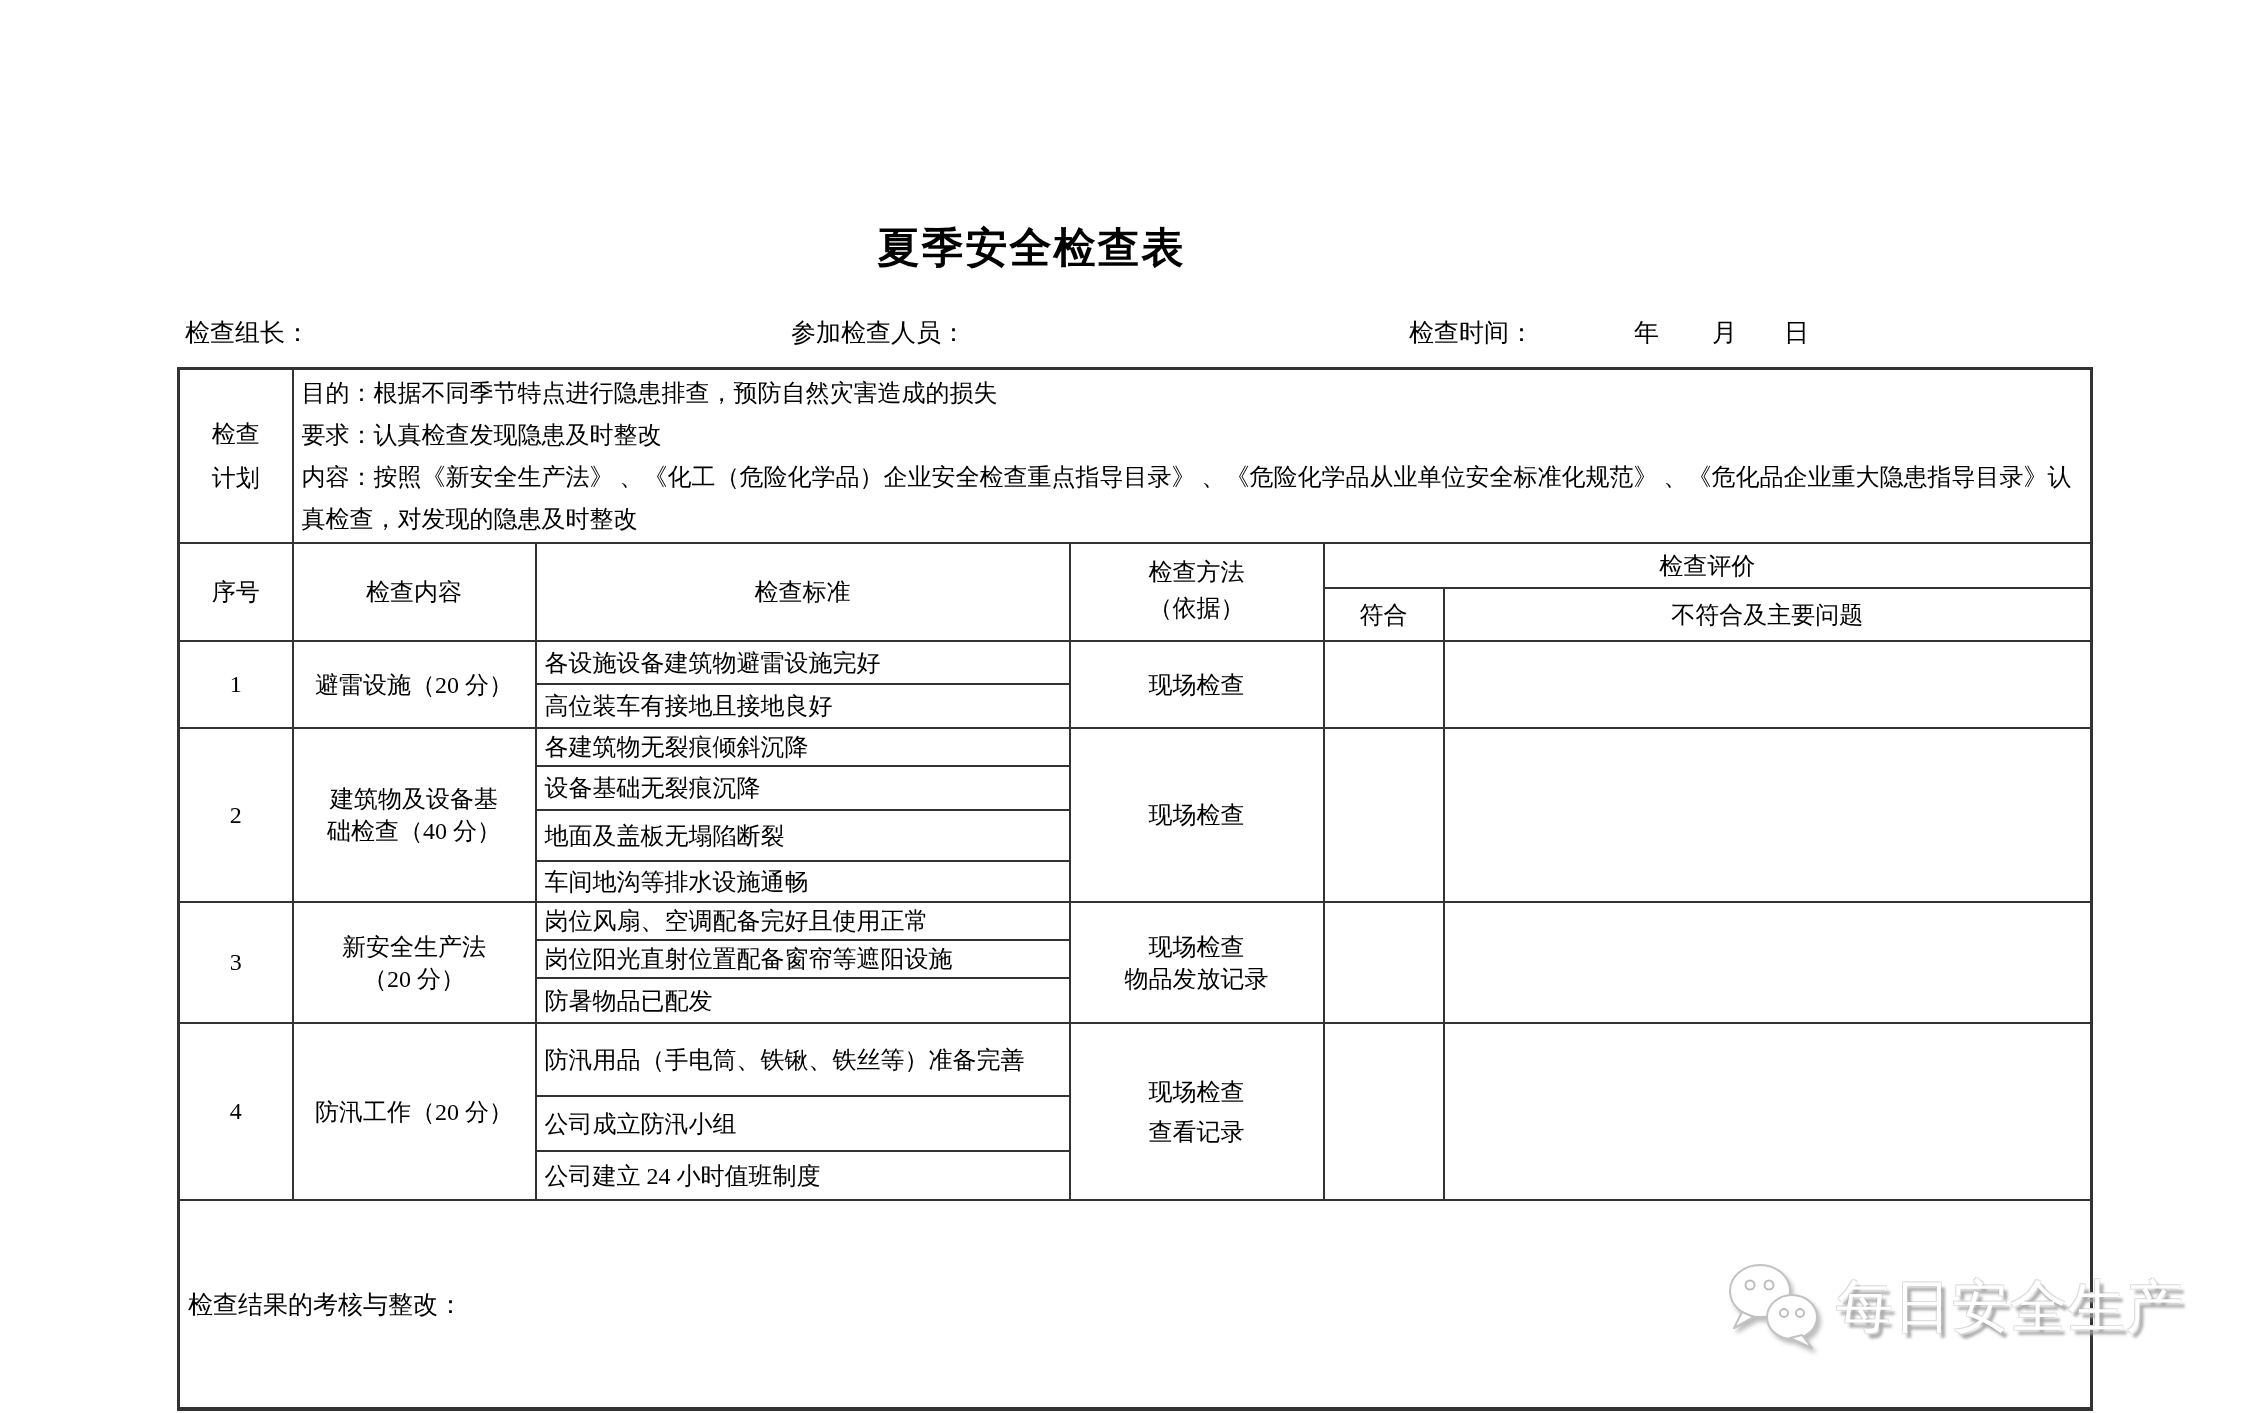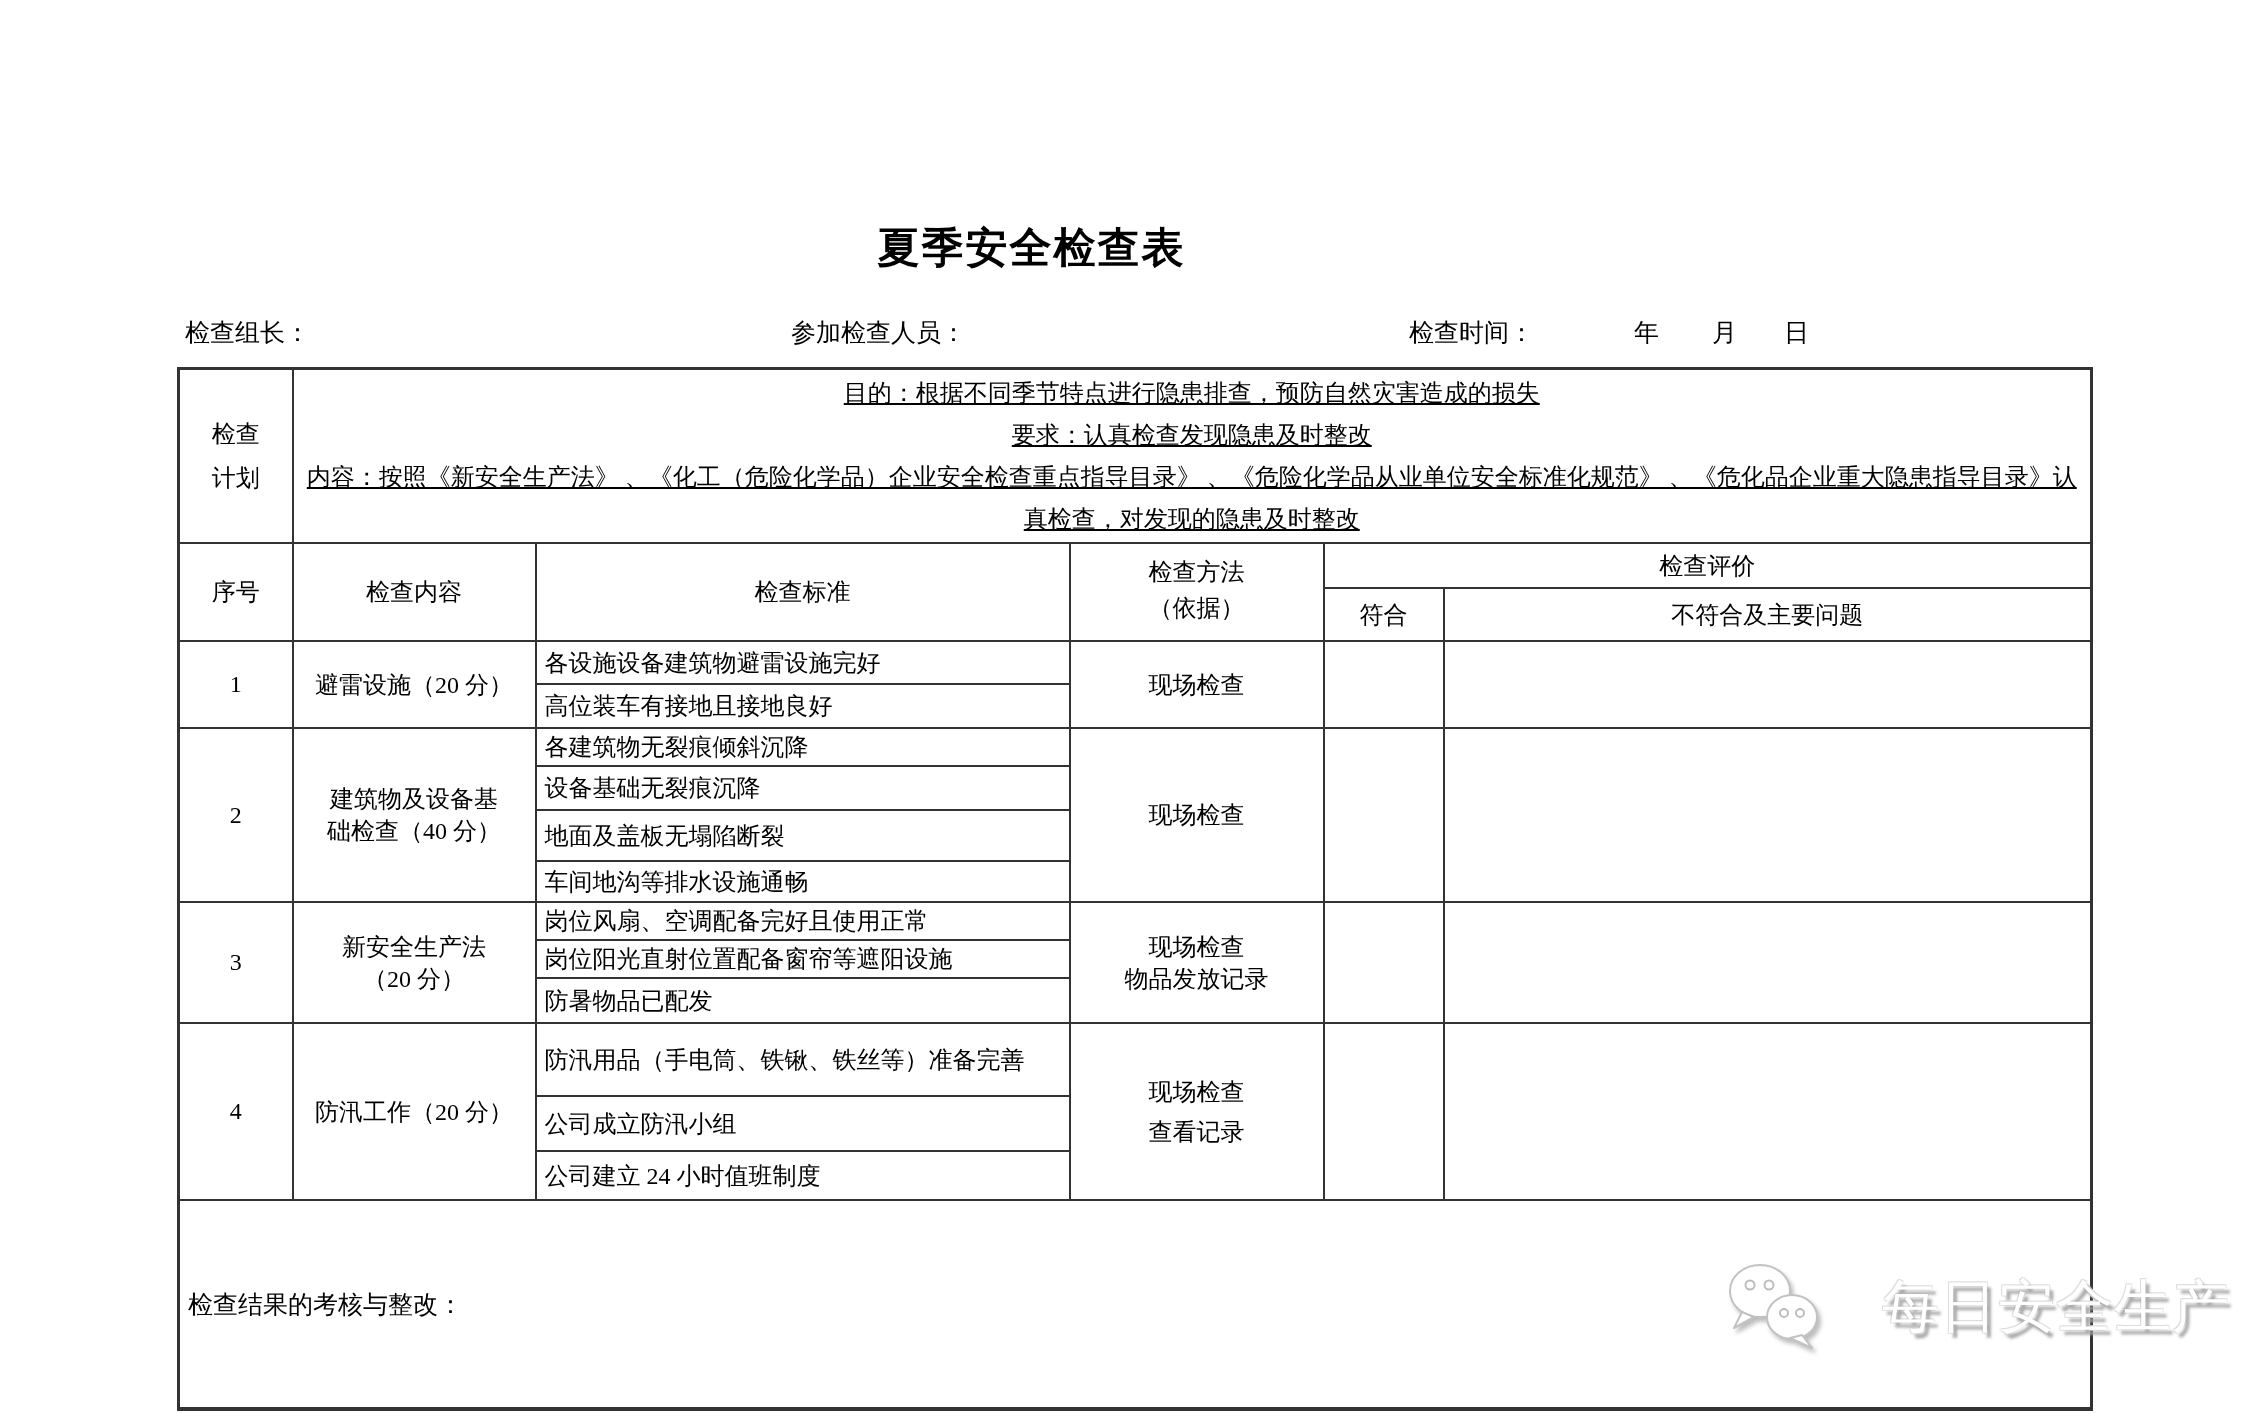--- a/index.html
+++ b/index.html
@@ -27,26 +27,26 @@
     font-size:24px;
   }
   table.form{border:3px solid #333;border-bottom-width:4px;}
   table.form td,table.form th{
     border:2px solid #333;font-weight:normal;vertical-align:middle;
     padding:2px 8px;overflow:hidden;
   }
   td.center,th.center{text-align:center;padding:2px 4px;}
   td.std{text-align:left;padding-left:12px;}
   td.plan-label{text-align:center;line-height:44px;}
-  td.plan-content{text-align:center;padding:6px 12px;line-height:42px;vertical-align:middle;text-decoration:underline;}
+  td.plan-content{text-align:left;padding:6px 12px;line-height:42px;vertical-align:middle;}
   td.result-cell{text-align:left;padding-left:11px;vertical-align:middle;font-size:25px;margin-top:8px;}
   .two-line div{line-height:36px;font-family:Liberation Mono, monospace;}
 
   .watermark{
-    position:absolute;left:1722px;top:1256px;z-index:5;display:flex;align-items:center;gap:46px;
+    position:absolute;left:1722px;top:1256px;z-index:5;display:flex;align-items:center;
   }
   .wm-icon{filter:drop-shadow(3px 4px 2px #bdbdbd);}
   .wm-text{
     margin-left:10px;font-size:57px;line-height:100px;white-space:nowrap;
     color:#ffffff;letter-spacing:1px;
     text-shadow:4px 5px 3px #a9a9a9,-1px -1px 0 #dcdcdc,1px -1px 0 #e3e3e3,-1px 1px 0 #e3e3e3;
     font-family:"Liberation Sans","DejaVu Sans",sans-serif;
   }
 </style>
 </head>

